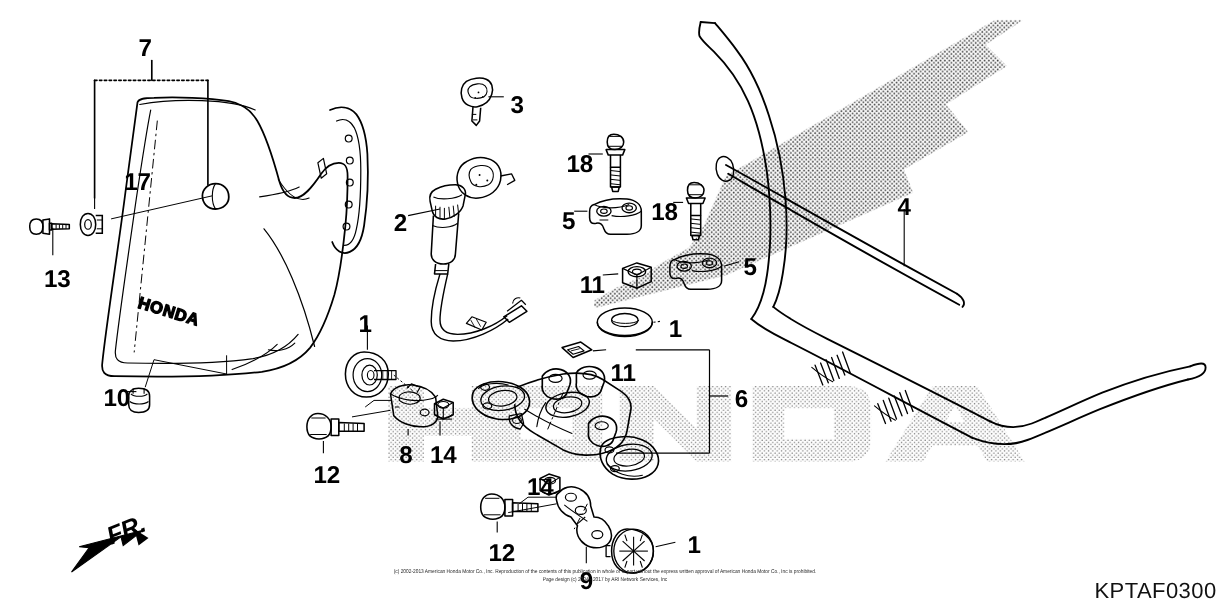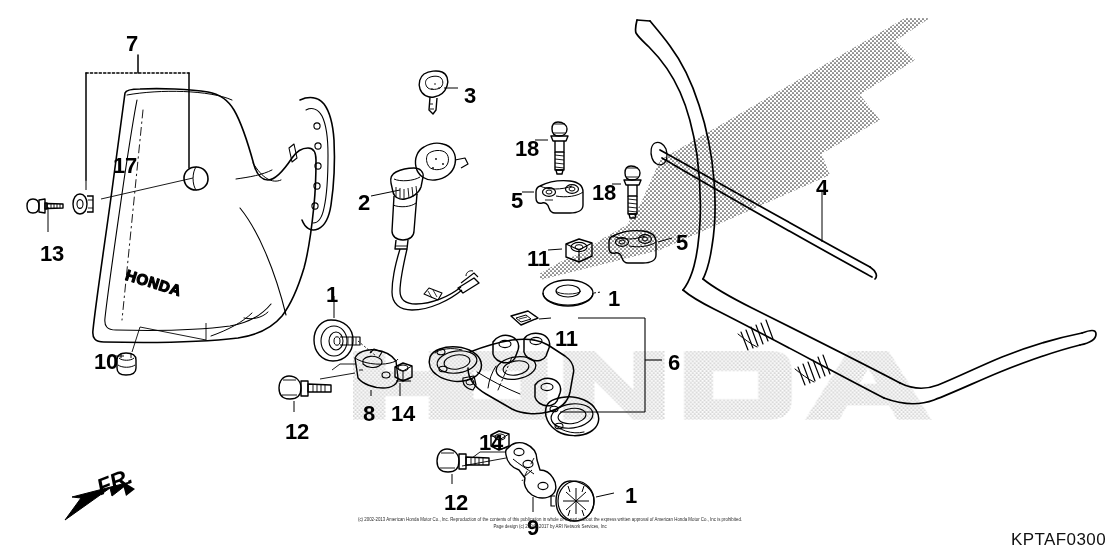--- a/index.html
+++ b/index.html
@@ -37,21 +37,21 @@
     line-height:1.55;
     color:#2a2a2a;
     white-space:nowrap;
   }
   #copyright div{transform:scaleY(1.15);}
   #sheetcode{
     position:absolute;
     right:14px;
     bottom:10px;
     font-family:"Liberation Sans", sans-serif;
-    font-size:17px;
+    font-size:20px;
     color:#111;
     letter-spacing:0.4px;
   }
   .fr-label{
     position:absolute;
     left:93px;
     top:476px;
     font-family:"Liberation Sans", sans-serif;
     font-size:23px;
     font-weight:700;

